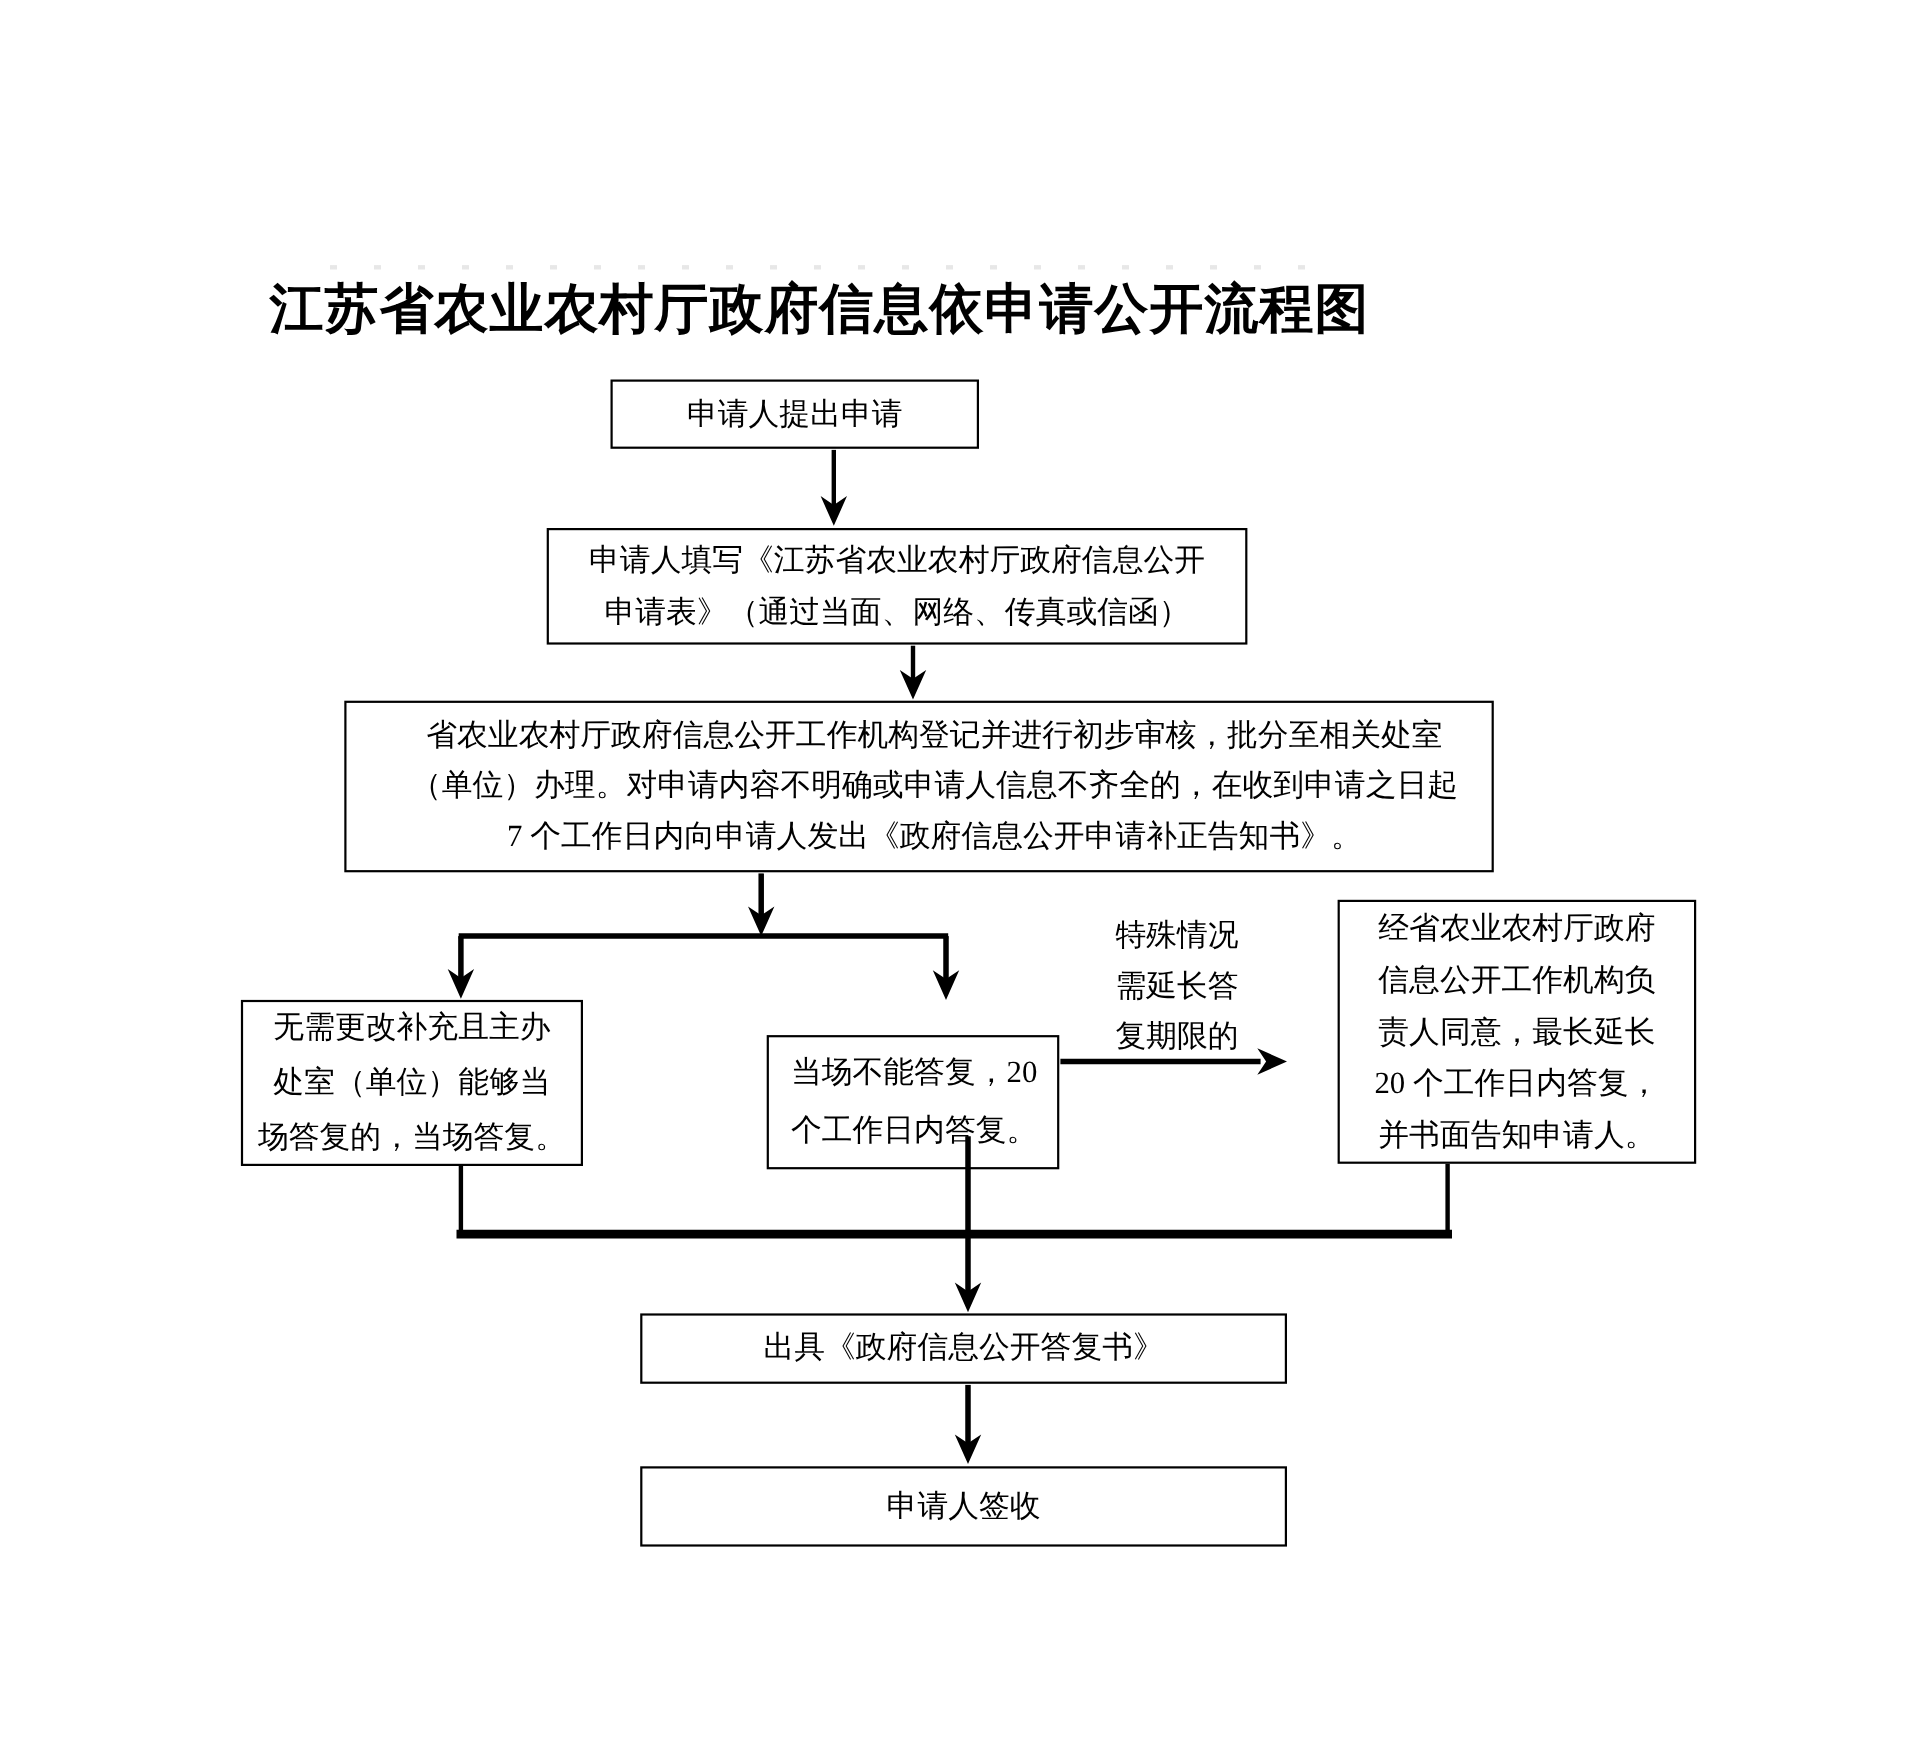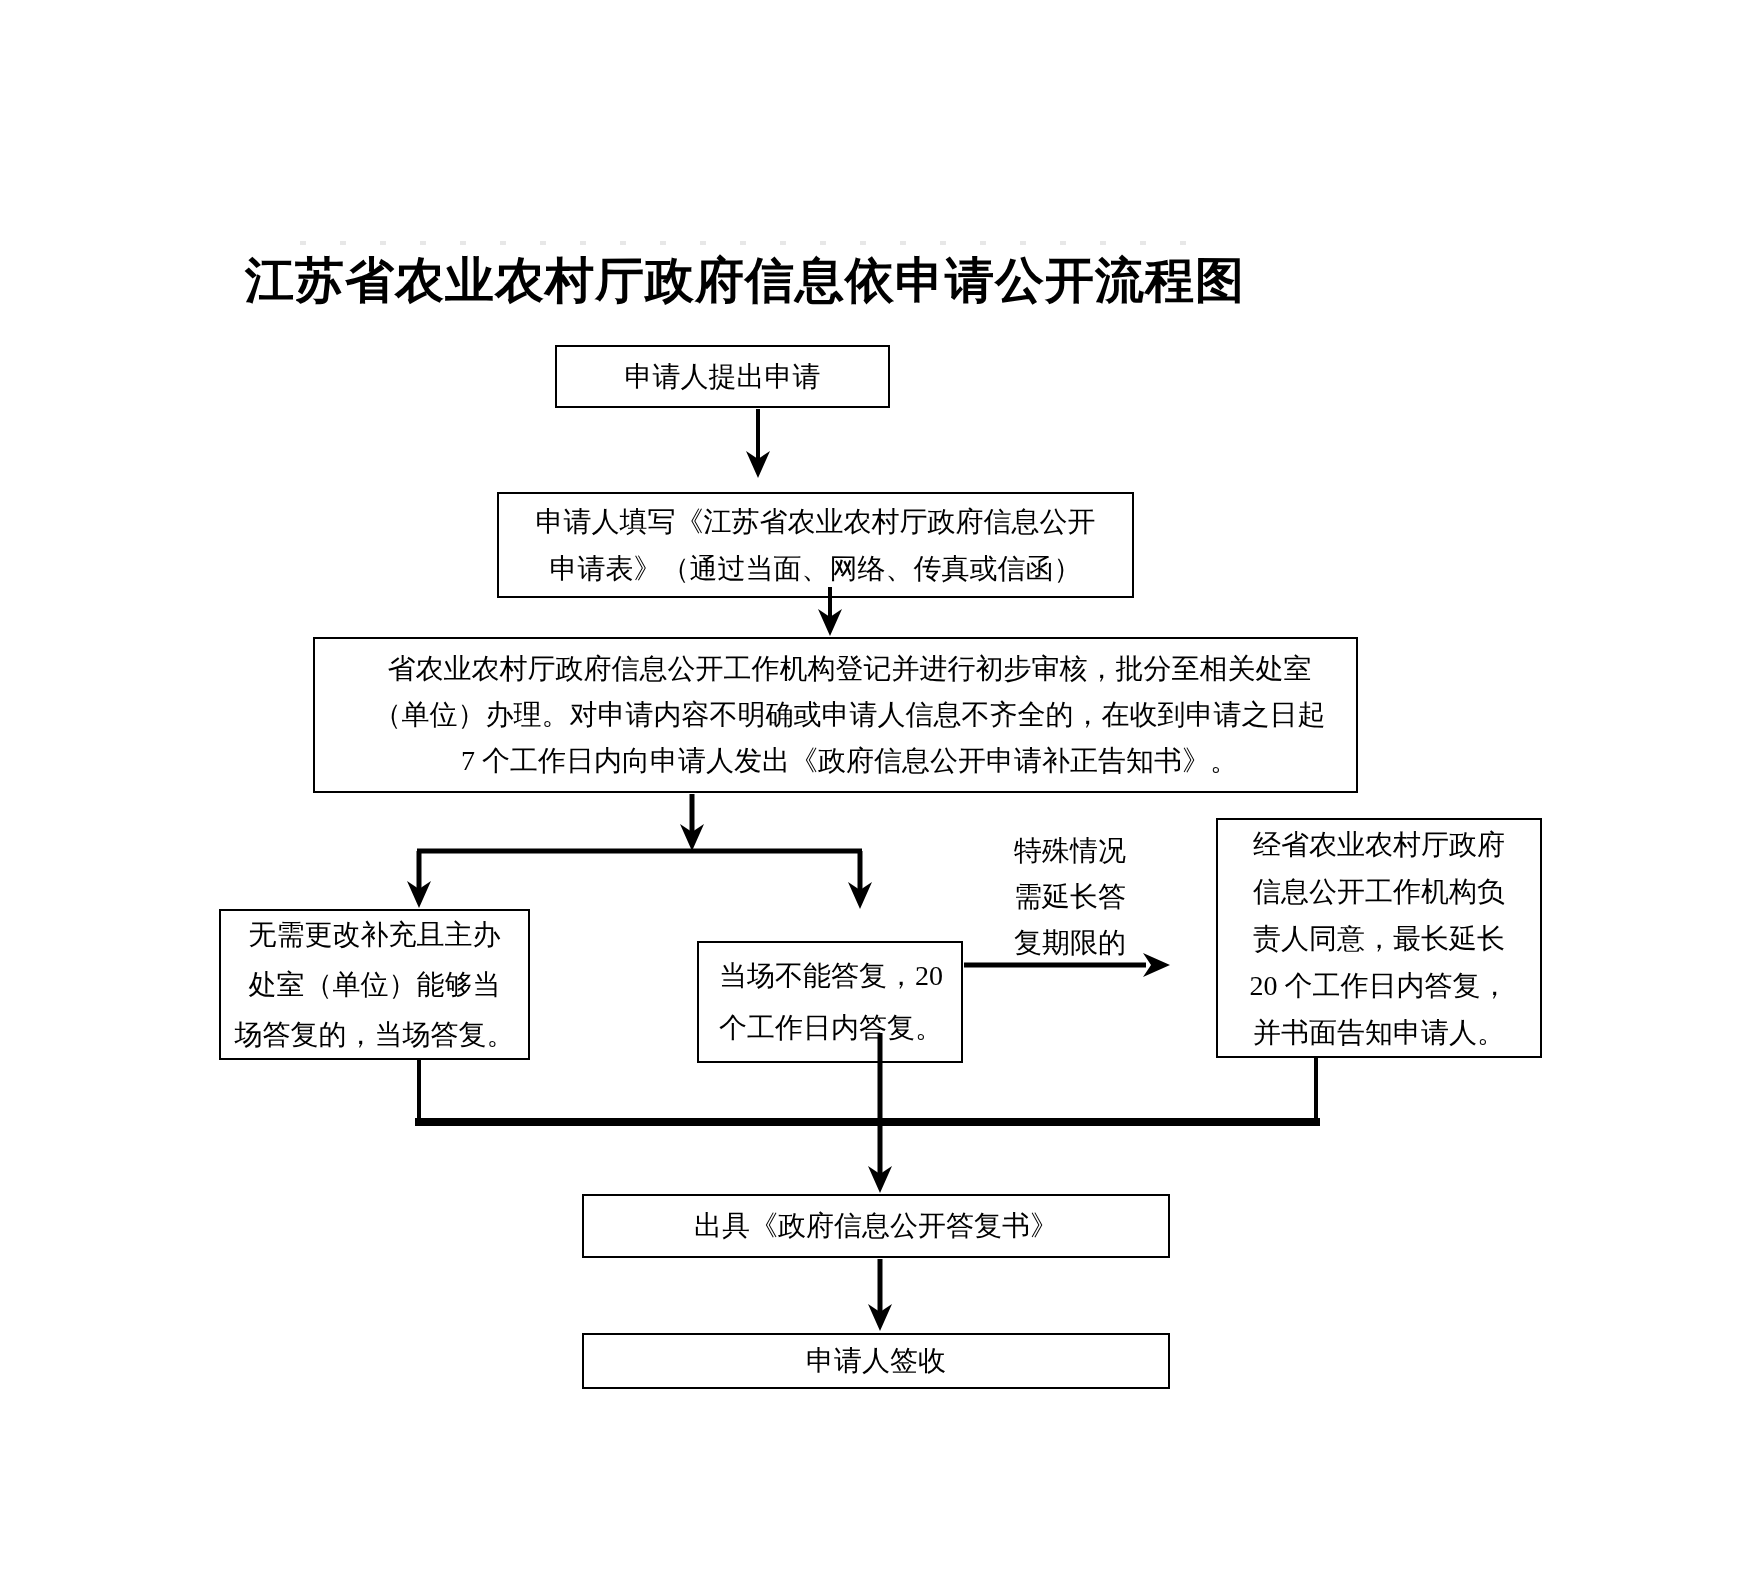--- a/index.html
+++ b/index.html
@@ -26,27 +26,27 @@
     box-sizing:border-box;
     border:2px solid #000;
     display:flex;align-items:center;justify-content:center;
     text-align:center;
     white-space:pre-line;
     font-size:28px;line-height:46px;
     background:#fff;
   }
   .node.left-text{text-align:left;justify-content:flex-start;padding-left:20px;margin-top:31px;}
   #node-apply        {left:555px; top:345px; width:335px; height:63px;}
-  #node-fill-form    {left:497px; top:480px; width:637px; height:106px; line-height:47px;margin-top:12px;}
+  #node-fill-form    {left:497px; top:480px; width:637px; height:106px; line-height:47px;}
   #node-register     {left:313px; top:637px; width:1045px; height:156px; line-height:46px;padding-left:28px;}
   #node-reply-onspot {left:219px; top:909px; width:311px; height:151px; line-height:50px;}
   #node-reply-20days {left:697px; top:910px; width:266px; height:122px; line-height:52px;}
   #node-extend-reply {left:1172px;top:818px; width:326px; height:240px; line-height:47px;margin-left:44px;}
   #node-issue-reply  {left:582px; top:1194px;width:588px; height:64px;}
-  #node-sign-receipt {left:582px; top:1333px;width:588px; height:56px;}
+  #node-sign-receipt {left:582px; top:1333px;width:588px; height:73px;}
   #edge-label-extend{
     position:absolute;left:975px;top:828px;width:190px;
     text-align:center;font-size:28px;line-height:46px;white-space:pre-line;
   }
   #connector-layer{position:absolute;left:0;top:0;pointer-events:none;}
   .shaft{stroke:#000;fill:none;}
   .head{fill:#000;stroke:none;}
 </style>
 </head>
 <body>

